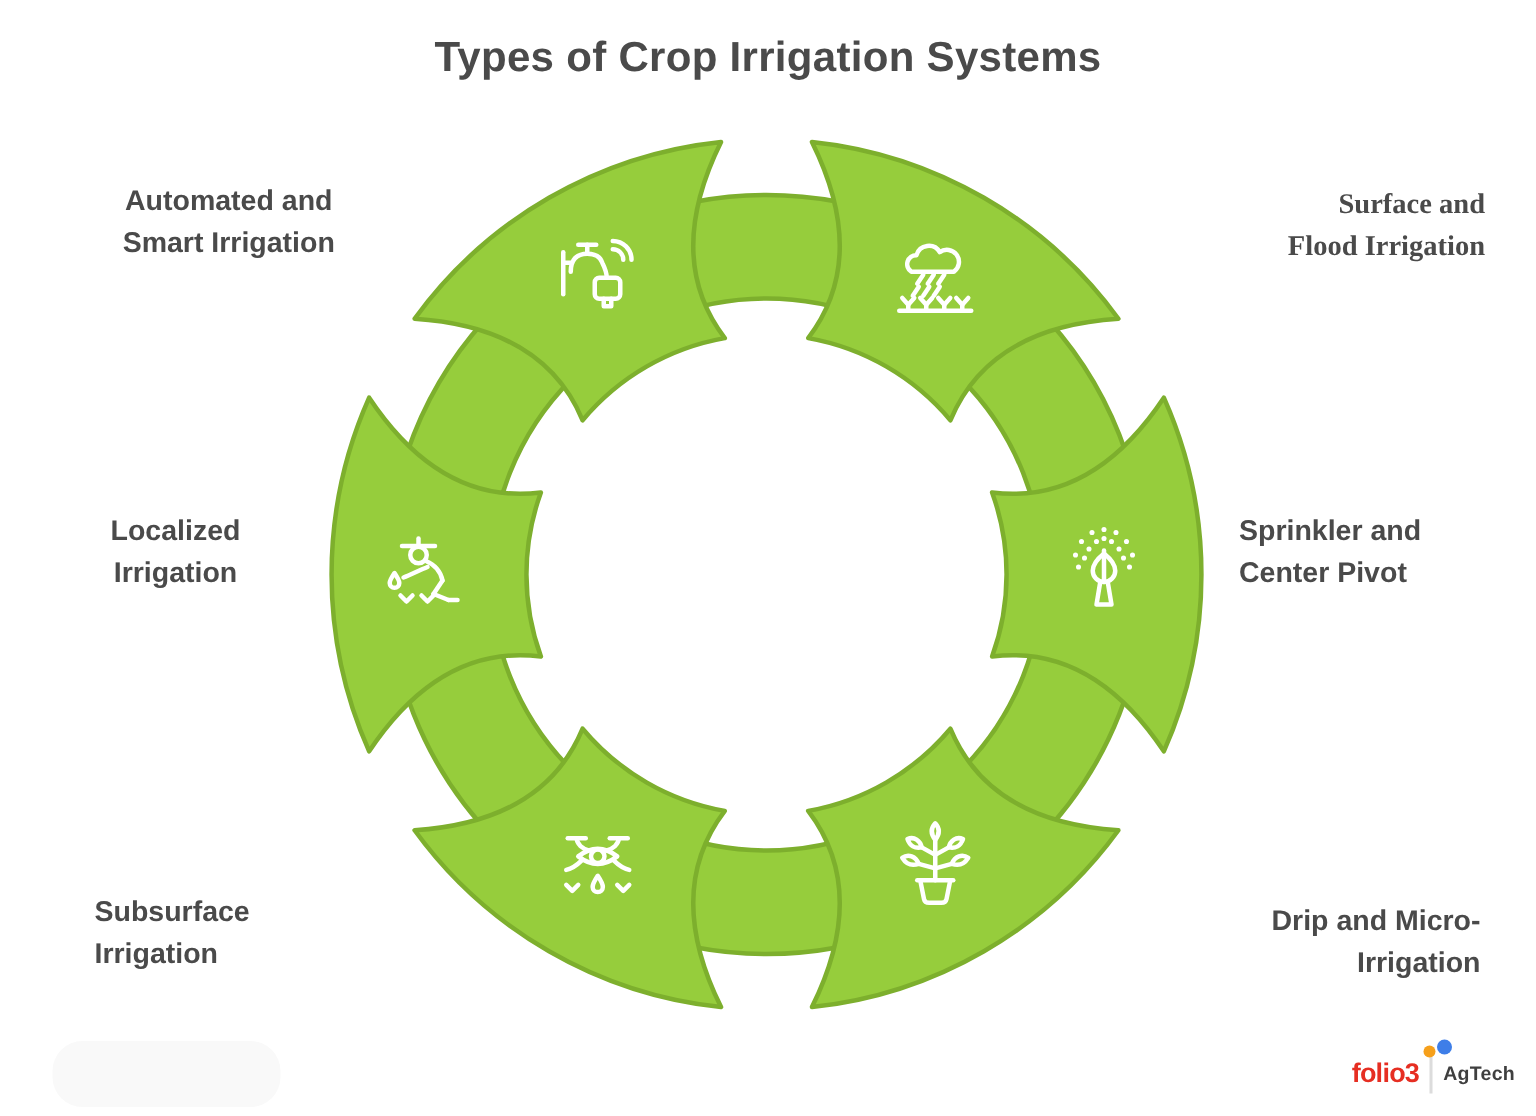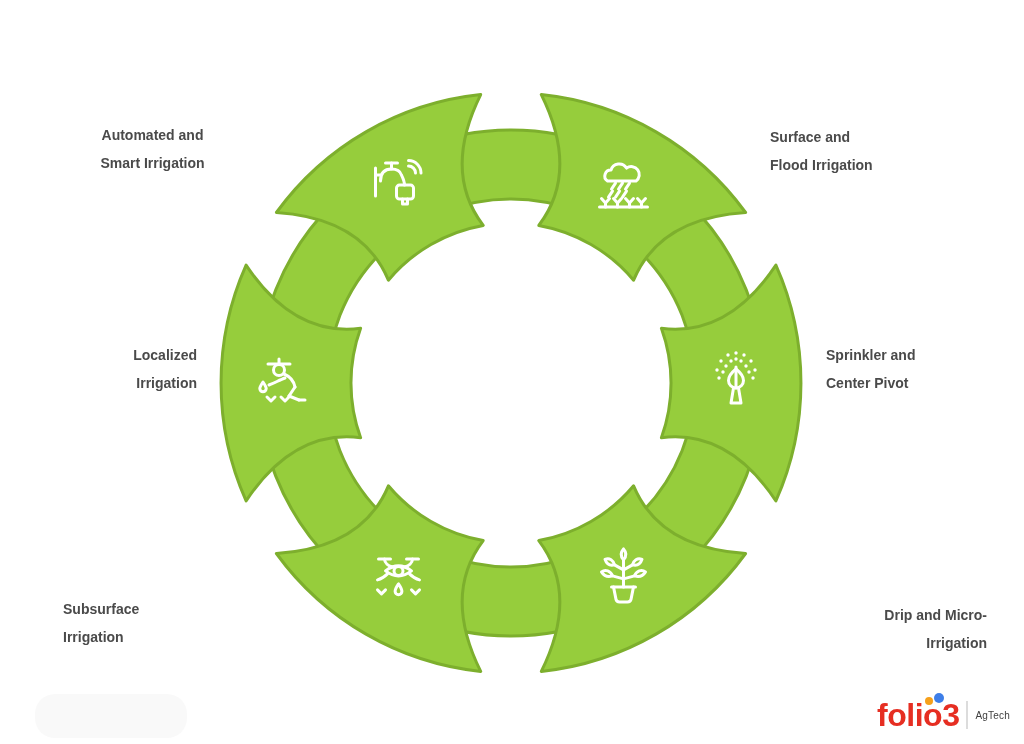--- a/index.html
+++ b/index.html
@@ -23,53 +23,54 @@
   }
   .title{
     position:absolute;left:0;top:22px;width:1024px;
     text-align:center;
     font-size:28px;font-weight:bold;color:var(--label-color);
     letter-spacing:.2px;
   }
   .ring-svg{position:absolute;left:0;top:0;}
   .seg-label{
     position:absolute;
-    font-size:14px;font-weight:bold;color:var(--label-color);
+    font-size:19px;font-weight:bold;color:var(--label-color);
     line-height:28px;white-space:pre-line;
   }
   .lbl-automated {left:45px;  top:121px; width:215px; text-align:center;}
-  .lbl-surface   {left:770px; top:123px; width:220px; text-align:left;}
+  .lbl-surface   {left:770px; top:123px; width:220px; text-align:right;font-family:Liberation Serif, serif;}
   .lbl-sprinkler {left:826px; top:341px; width:200px; text-align:left;}
   .lbl-drip      {left:757px; top:601px; width:230px; text-align:right;}
   .lbl-subsurface{left:63px;  top:595px; width:200px; }
-  .lbl-localized {left:37px;  top:341px; width:160px; text-align:right;}
+  .lbl-localized {left:37px;  top:341px; width:160px; text-align:center;}
   .watermark{
     position:absolute;left:35px;top:694px;width:152px;height:44px;
     background:#f9f9f9;border-radius:20px;
   }
   .logo{
     position:absolute;right:14px;bottom:15px;
     display:flex;align-items:center;gap:7px;
   }
   .logo-brand{
     position:relative;
-    font-size:32px;font-weight:800;color:var(--logo-red);
+    font-size:18px;font-weight:800;color:var(--logo-red);
     letter-spacing:-0.5px;line-height:26px;
   }
   .logo-dot{position:absolute;border-radius:50%;}
   .logo-dot.orange{width:8px;height:8px;background:var(--dot-orange);left:48px;top:-4px;}
   .logo-dot.blue{width:10px;height:10px;background:var(--dot-blue);left:57px;top:-8px;}
   .logo-divider{width:2px;height:28px;background:#DCDCDC;}
-  .logo-suffix{font-size:10px;font-weight:400;color:var(--suffix-color);letter-spacing:.2px;}
+  .logo-suffix{font-size:13px;font-weight:700;color:var(--suffix-color);letter-spacing:.2px;}
 </style>
 </head>
 <body>
 
 <div class="stage">
 
+  <div class="title">Types of Crop Irrigation Systems</div>
 
   <svg class="ring-svg" width="1024" height="744" viewBox="0 0 1024 744">
 
     <g>
       <circle cx="511" cy="383" r="253" style="fill:var(--ring-fill);stroke:var(--ring-stroke);" stroke-width="3"></circle>
       <circle cx="511" cy="383" r="184" style="fill:#ffffff;stroke:var(--ring-stroke);" stroke-width="3"></circle>
     </g>
 
     <g style="fill:var(--ring-fill);stroke:var(--ring-stroke);" stroke-width="3" stroke-linejoin="round">
       <path d="M775.9 265.1 A290 290 0 0 1 775.9 500.9 Q728.1 429.2 661.4 437.7 A160 160 0 0 0 661.4 328.3 Q728.1 336.8 775.9 265.1 Z"></path>

